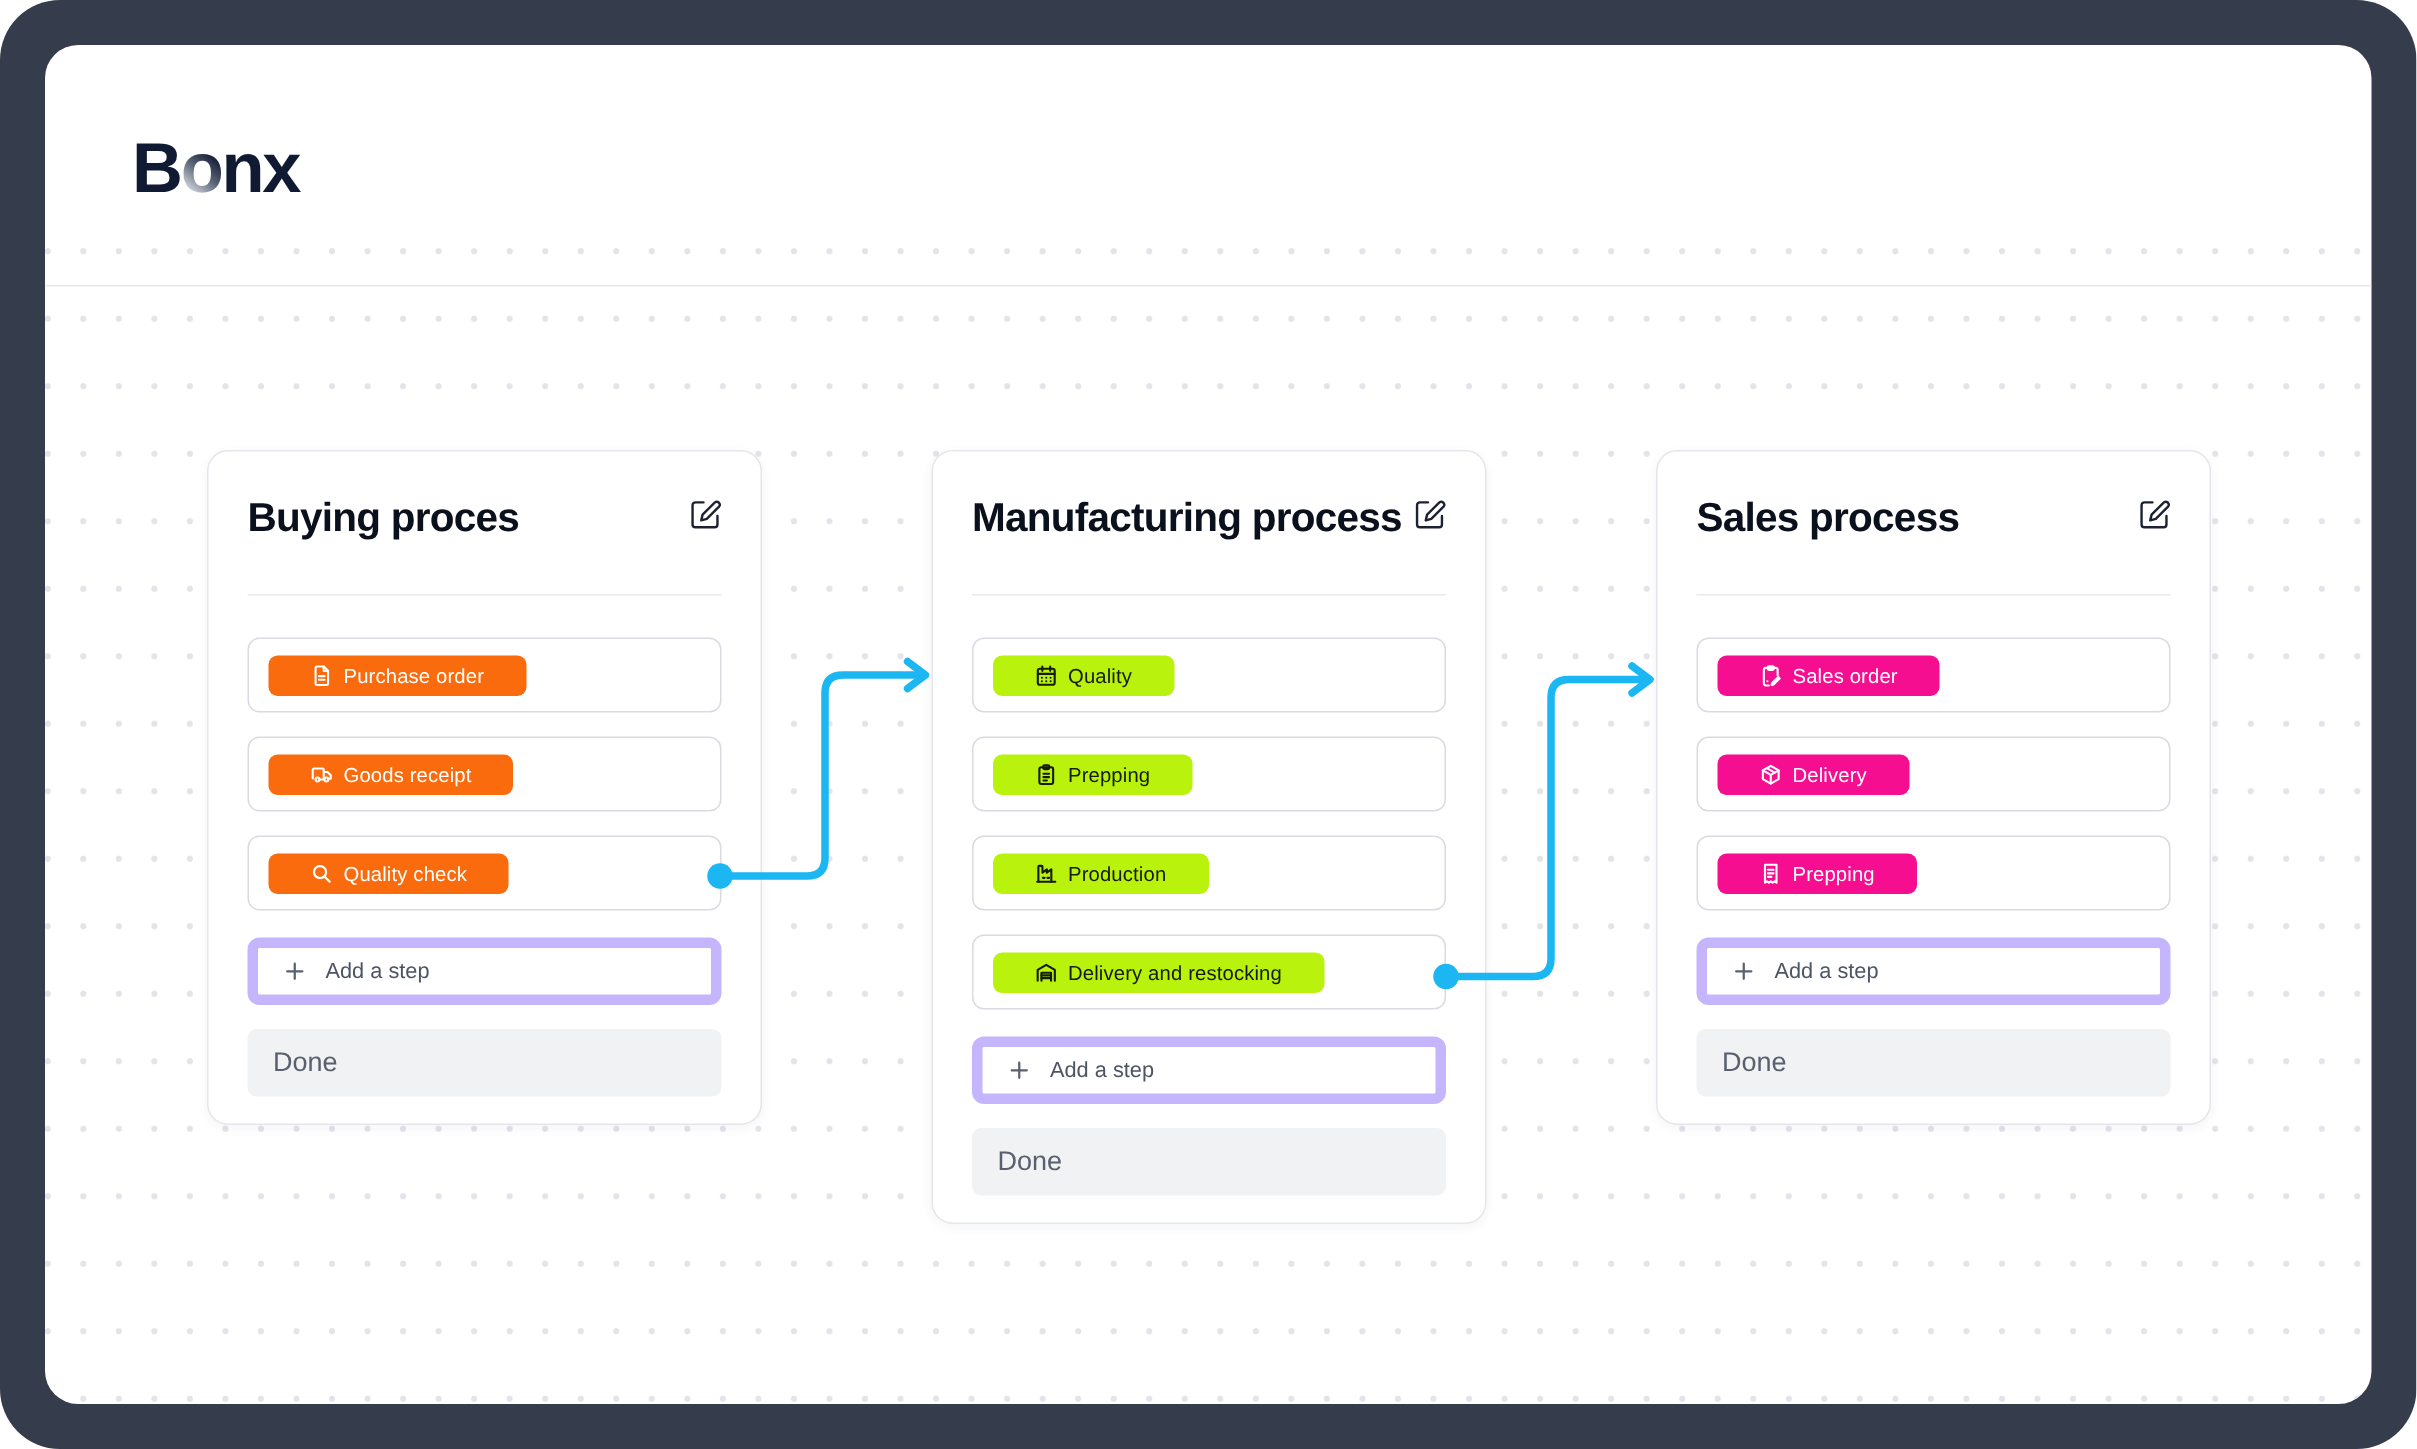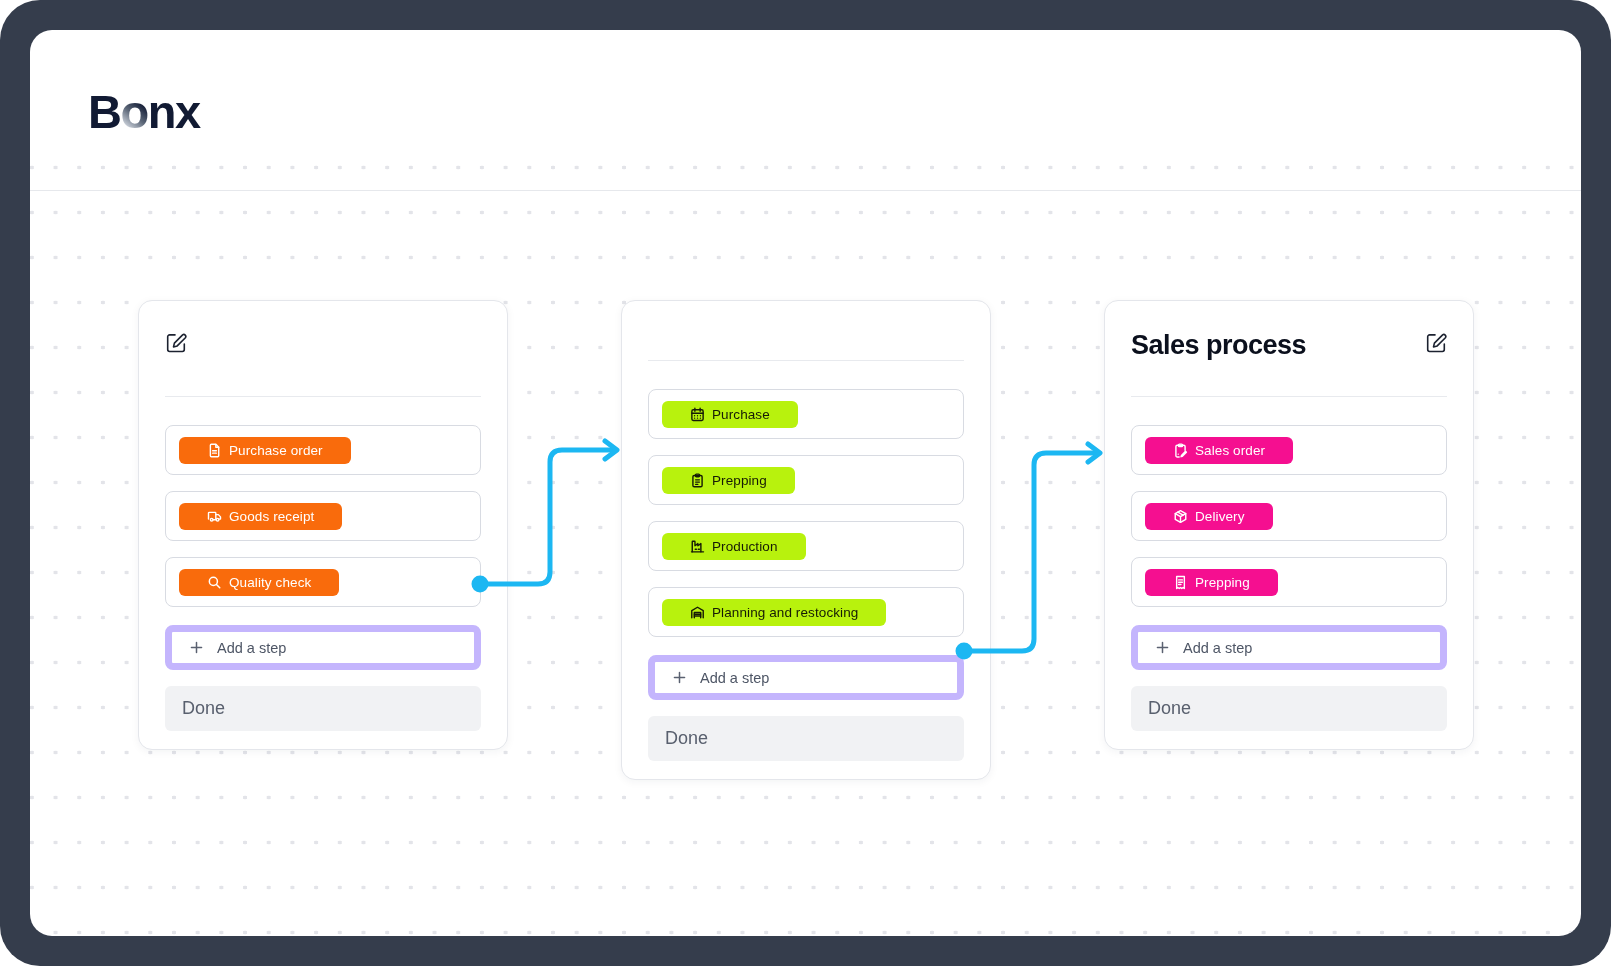--- a/index.html
+++ b/index.html
@@ -89,20 +89,21 @@
 <div class="frame">
   <div class="panel">
 
     <div class="dots"></div>
     <div class="header-divider"></div>
 
     <div class="logo"><span>B</span><span class="grad-o">o</span><span>nx</span></div>
 
     <div class="process-card card-buying" style="--accent: #f96b0c; --chip-text: #ffffff;">
       <div class="card-head">
+        <div class="card-title">Buying proces</div>
         <span class="edit-btn">
           <svg width="22" height="22" viewBox="0 0 22 22" fill="none" stroke="currentColor" stroke-width="1.6" stroke-linecap="round" stroke-linejoin="round">
             <path d="M19.3 12v5.6a1.9 1.9 0 0 1-1.9 1.9H4.6a1.9 1.9 0 0 1-1.9-1.9V4.8a1.9 1.9 0 0 1 1.9-1.9H10"></path>
             <path d="M17.6 2.9a2 2 0 0 1 2.8 2.8l-8.2 8.2-3.7 1 .9-3.8z"></path>
           </svg>
         </span>
       </div>
       <div class="card-divider"></div>
 
       <div class="step-box first">
@@ -144,30 +145,39 @@
             </svg>
         </span>
         <span>Add a step</span>
       </div>
       <div class="done-zone">
         <span>Done</span>
       </div>
     </div>
 
     <div class="process-card card-manufacturing" style="--accent: #b8f20d; --chip-text: #161b06;">
+      <div class="card-head">
+        <div class="card-title">Manufacturing process</div>
+        <span class="edit-btn">
+          <svg width="22" height="22" viewBox="0 0 22 22" fill="none" stroke="currentColor" stroke-width="1.6" stroke-linecap="round" stroke-linejoin="round">
+            <path d="M19.3 12v5.6a1.9 1.9 0 0 1-1.9 1.9H4.6a1.9 1.9 0 0 1-1.9-1.9V4.8a1.9 1.9 0 0 1 1.9-1.9H10"></path>
+            <path d="M17.6 2.9a2 2 0 0 1 2.8 2.8l-8.2 8.2-3.7 1 .9-3.8z"></path>
+          </svg>
+        </span>
+      </div>
       <div class="card-divider"></div>
 
       <div class="step-box first">
         <span class="chip">
           <svg width="15" height="15" viewBox="0 0 16 16" fill="none" stroke="currentColor" stroke-width="1.5" stroke-linecap="round" stroke-linejoin="round">
             <rect x="2" y="3" width="12" height="11.4" rx="1.5"></rect>
             <path d="M2 6.7h12M5.2 1.4v3.1M10.8 1.4v3.1"></path>
             <path d="M4.9 9.4h.01M8 9.4h.01M11.1 9.4h.01M4.9 11.9h.01M8 11.9h.01M11.1 11.9h.01"></path>
           </svg>
-          <span>Purchase</span>
+          <span>Quality</span>
         </span>
       </div>
       <div class="step-box">
         <span class="chip">
           <svg width="15" height="15" viewBox="0 0 16 16" fill="none" stroke="currentColor" stroke-width="1.5" stroke-linecap="round" stroke-linejoin="round">
             <rect x="3.1" y="2.7" width="9.8" height="11.9" rx="1.4"></rect>
             <rect x="5.8" y="1.2" width="4.4" height="2.8" rx="1"></rect>
             <path d="M6 7.3h4M6 9.7h4M6 12.1h2.4"></path>
           </svg>
           <span>Prepping</span>
@@ -183,21 +193,21 @@
           <span>Production</span>
         </span>
       </div>
       <div class="step-box">
         <span class="chip">
           <svg width="15" height="15" viewBox="0 0 16 16" fill="none" stroke="currentColor" stroke-width="1.5" stroke-linecap="round" stroke-linejoin="round">
             <path d="M1.9 13.6V5.9L8 2.4l6.1 3.5v7.7"></path>
             <path d="M4.6 13.6V8h6.8v5.6"></path>
             <path d="M4.6 9.9h6.8M4.6 11.8h6.8"></path>
           </svg>
-          <span>Planning and restocking</span>
+          <span>Delivery and restocking</span>
         </span>
       </div>
 
       <div class="add-step">
         <span class="plus">
           <svg width="15" height="15" viewBox="0 0 16 16" fill="none" stroke="currentColor" stroke-width="1.6" stroke-linecap="round">
               <path d="M8 2.6v10.8M2.6 8h10.8"></path>
             </svg>
         </span>
         <span>Add a step</span>

